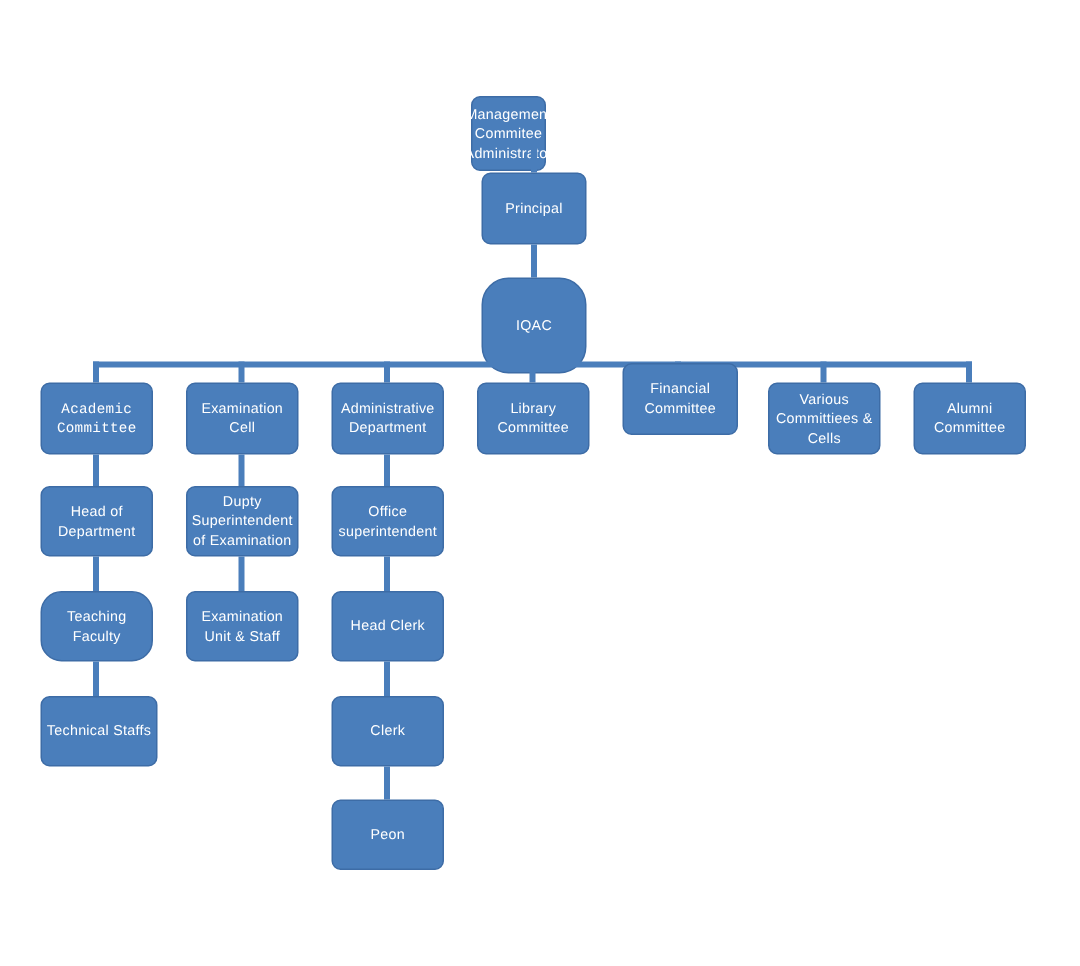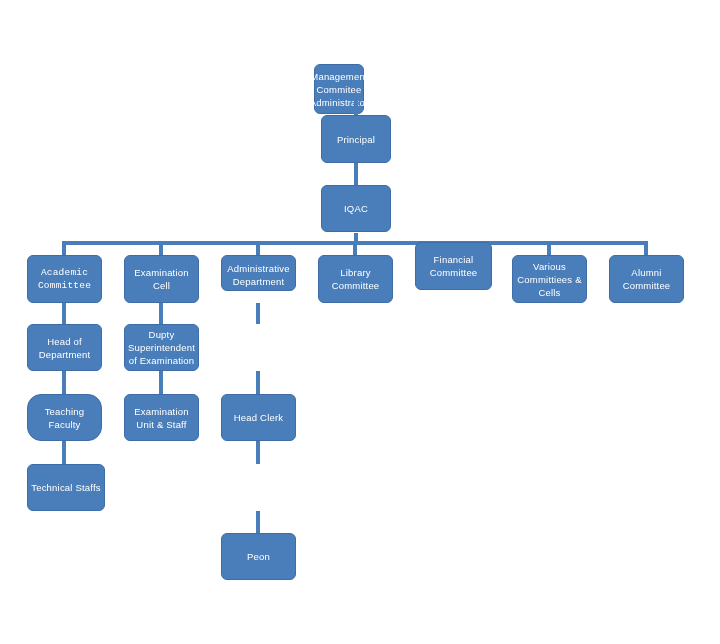--- a/index.html
+++ b/index.html
@@ -62,21 +62,21 @@
   </div>
 
   <div class="connector vertical" style="left:354px; top:93px; height:22px;"></div>
 
   <div class="node" style="left:321px; top:115px; width:70px; height:48px;">
     <span class="node-label">Principal</span>
   </div>
 
   <div class="connector vertical" style="left:354px; top:163px; height:22px;"></div>
 
-  <div class="node" style="left:321px; top:185px; width:70px; height:47px;">
+  <div class="node" style="left:321px; top:185px; width:70px; height:64px;border-radius:18px;">
     <span class="node-label">IQAC</span>
   </div>
 
   <div class="connector vertical" style="left:354px; top:233px; height:12px;"></div>
 
   <div class="connector horizontal" style="left:62px; top:241px; width:586px;"></div>
 
   <div class="connector vertical" style="left:62px; top:241px; height:14px;"></div>
   <div class="connector vertical" style="left:159px; top:241px; height:14px;"></div>
   <div class="connector vertical" style="left:256px; top:241px; height:14px;"></div>
@@ -88,21 +88,21 @@
   <div class="node" style="left:27px; top:255px; width:75px; height:48px;font-family:Liberation Mono, monospace;">
     <span class="node-label">Academic
 Committee</span>
   </div>
 
   <div class="node" style="left:124px; top:255px; width:75px; height:48px;">
     <span class="node-label">Examination
 Cell</span>
   </div>
 
-  <div class="node" style="left:221px; top:255px; width:75px; height:36px;align-items:flex-end;">
+  <div class="node" style="left:221px; top:255px; width:75px; height:48px;">
     <span class="node-label">Administrative
 Department</span>
   </div>
 
   <div class="node" style="left:318px; top:255px; width:75px; height:48px;">
     <span class="node-label">Library
 Committee</span>
   </div>
 
   <div class="node" style="left:415px; top:242px; width:77px; height:48px;">
@@ -151,29 +151,36 @@
 
   <div class="connector vertical" style="left:159px; top:371px; height:23px;"></div>
 
   <div class="node" style="left:124px; top:394px; width:75px; height:47px;">
     <span class="node-label">Examination
 Unit &amp; Staff</span>
   </div>
 
   <div class="connector vertical" style="left:256px; top:303px; height:21px;"></div>
 
+  <div class="node" style="left:221px; top:324px; width:75px; height:47px;">
+    <span class="node-label">Office
+superintendent</span>
+  </div>
 
   <div class="connector vertical" style="left:256px; top:371px; height:23px;"></div>
 
   <div class="node" style="left:221px; top:394px; width:75px; height:47px;">
     <span class="node-label">Head Clerk</span>
   </div>
 
   <div class="connector vertical" style="left:256px; top:441px; height:23px;"></div>
 
+  <div class="node" style="left:221px; top:464px; width:75px; height:47px;">
+    <span class="node-label">Clerk</span>
+  </div>
 
   <div class="connector vertical" style="left:256px; top:511px; height:22px;"></div>
 
   <div class="node" style="left:221px; top:533px; width:75px; height:47px;">
     <span class="node-label">Peon</span>
   </div>
 
 </div>
 
 </body></html>

